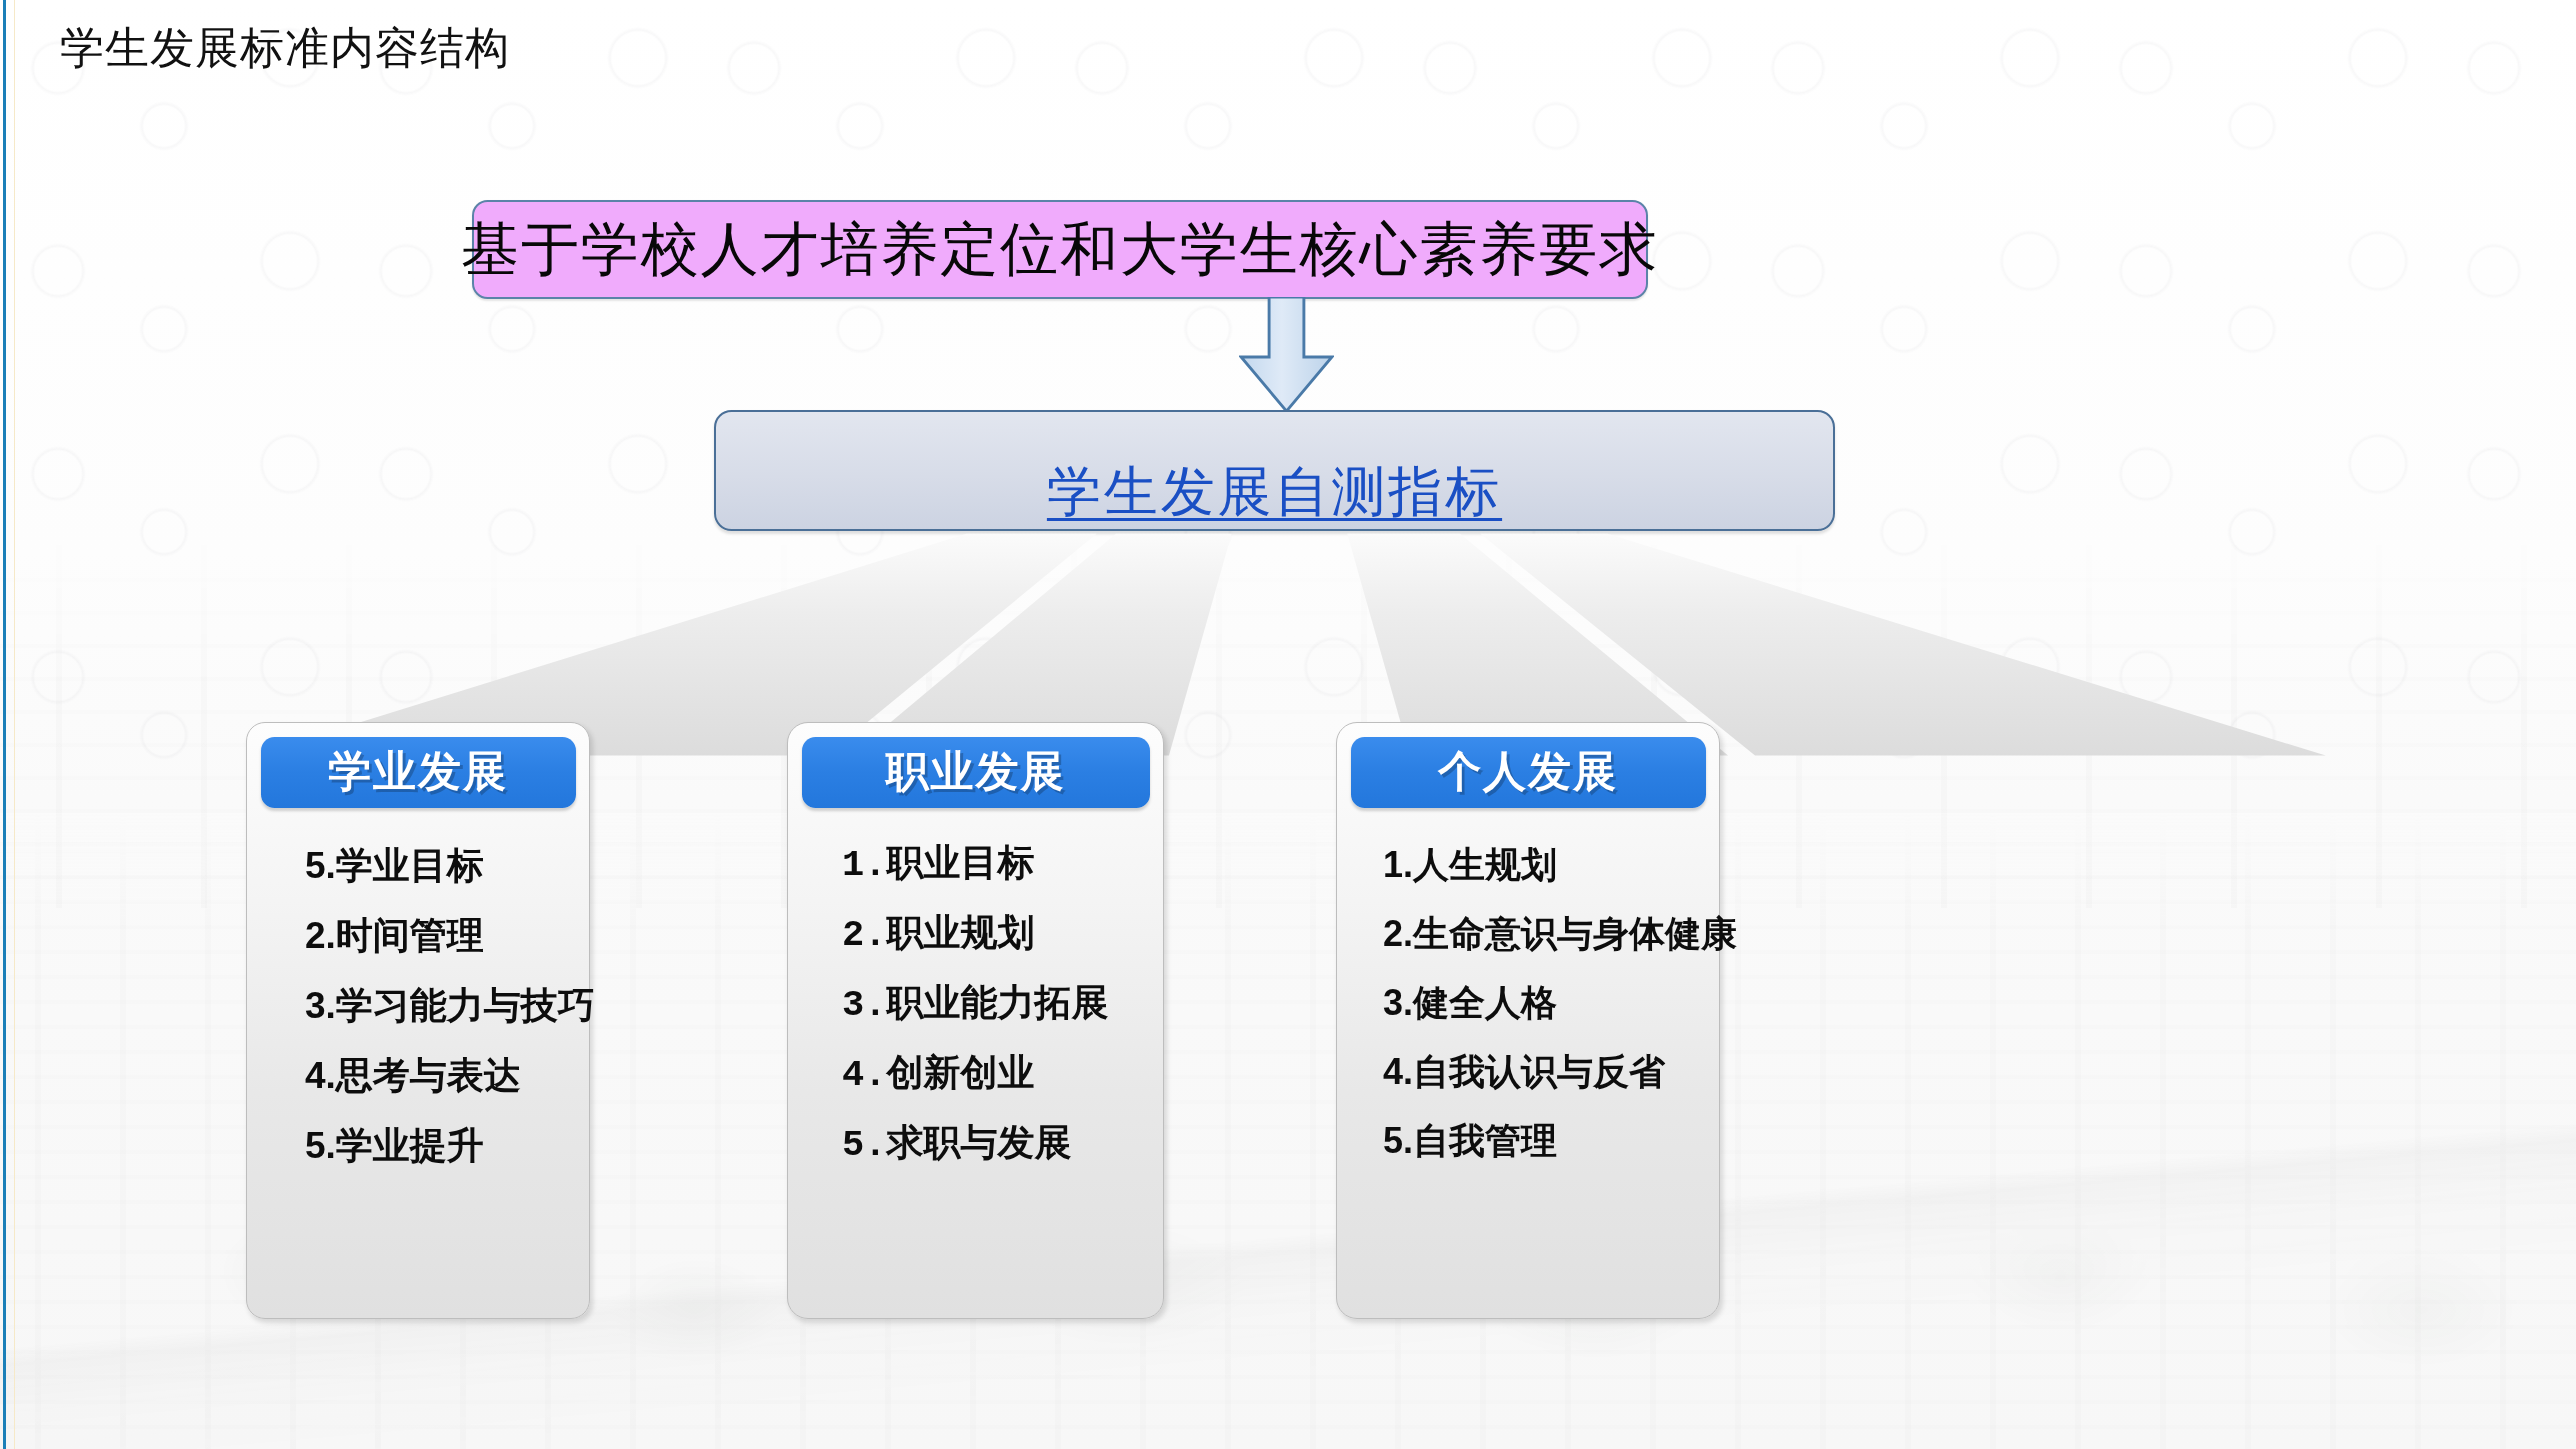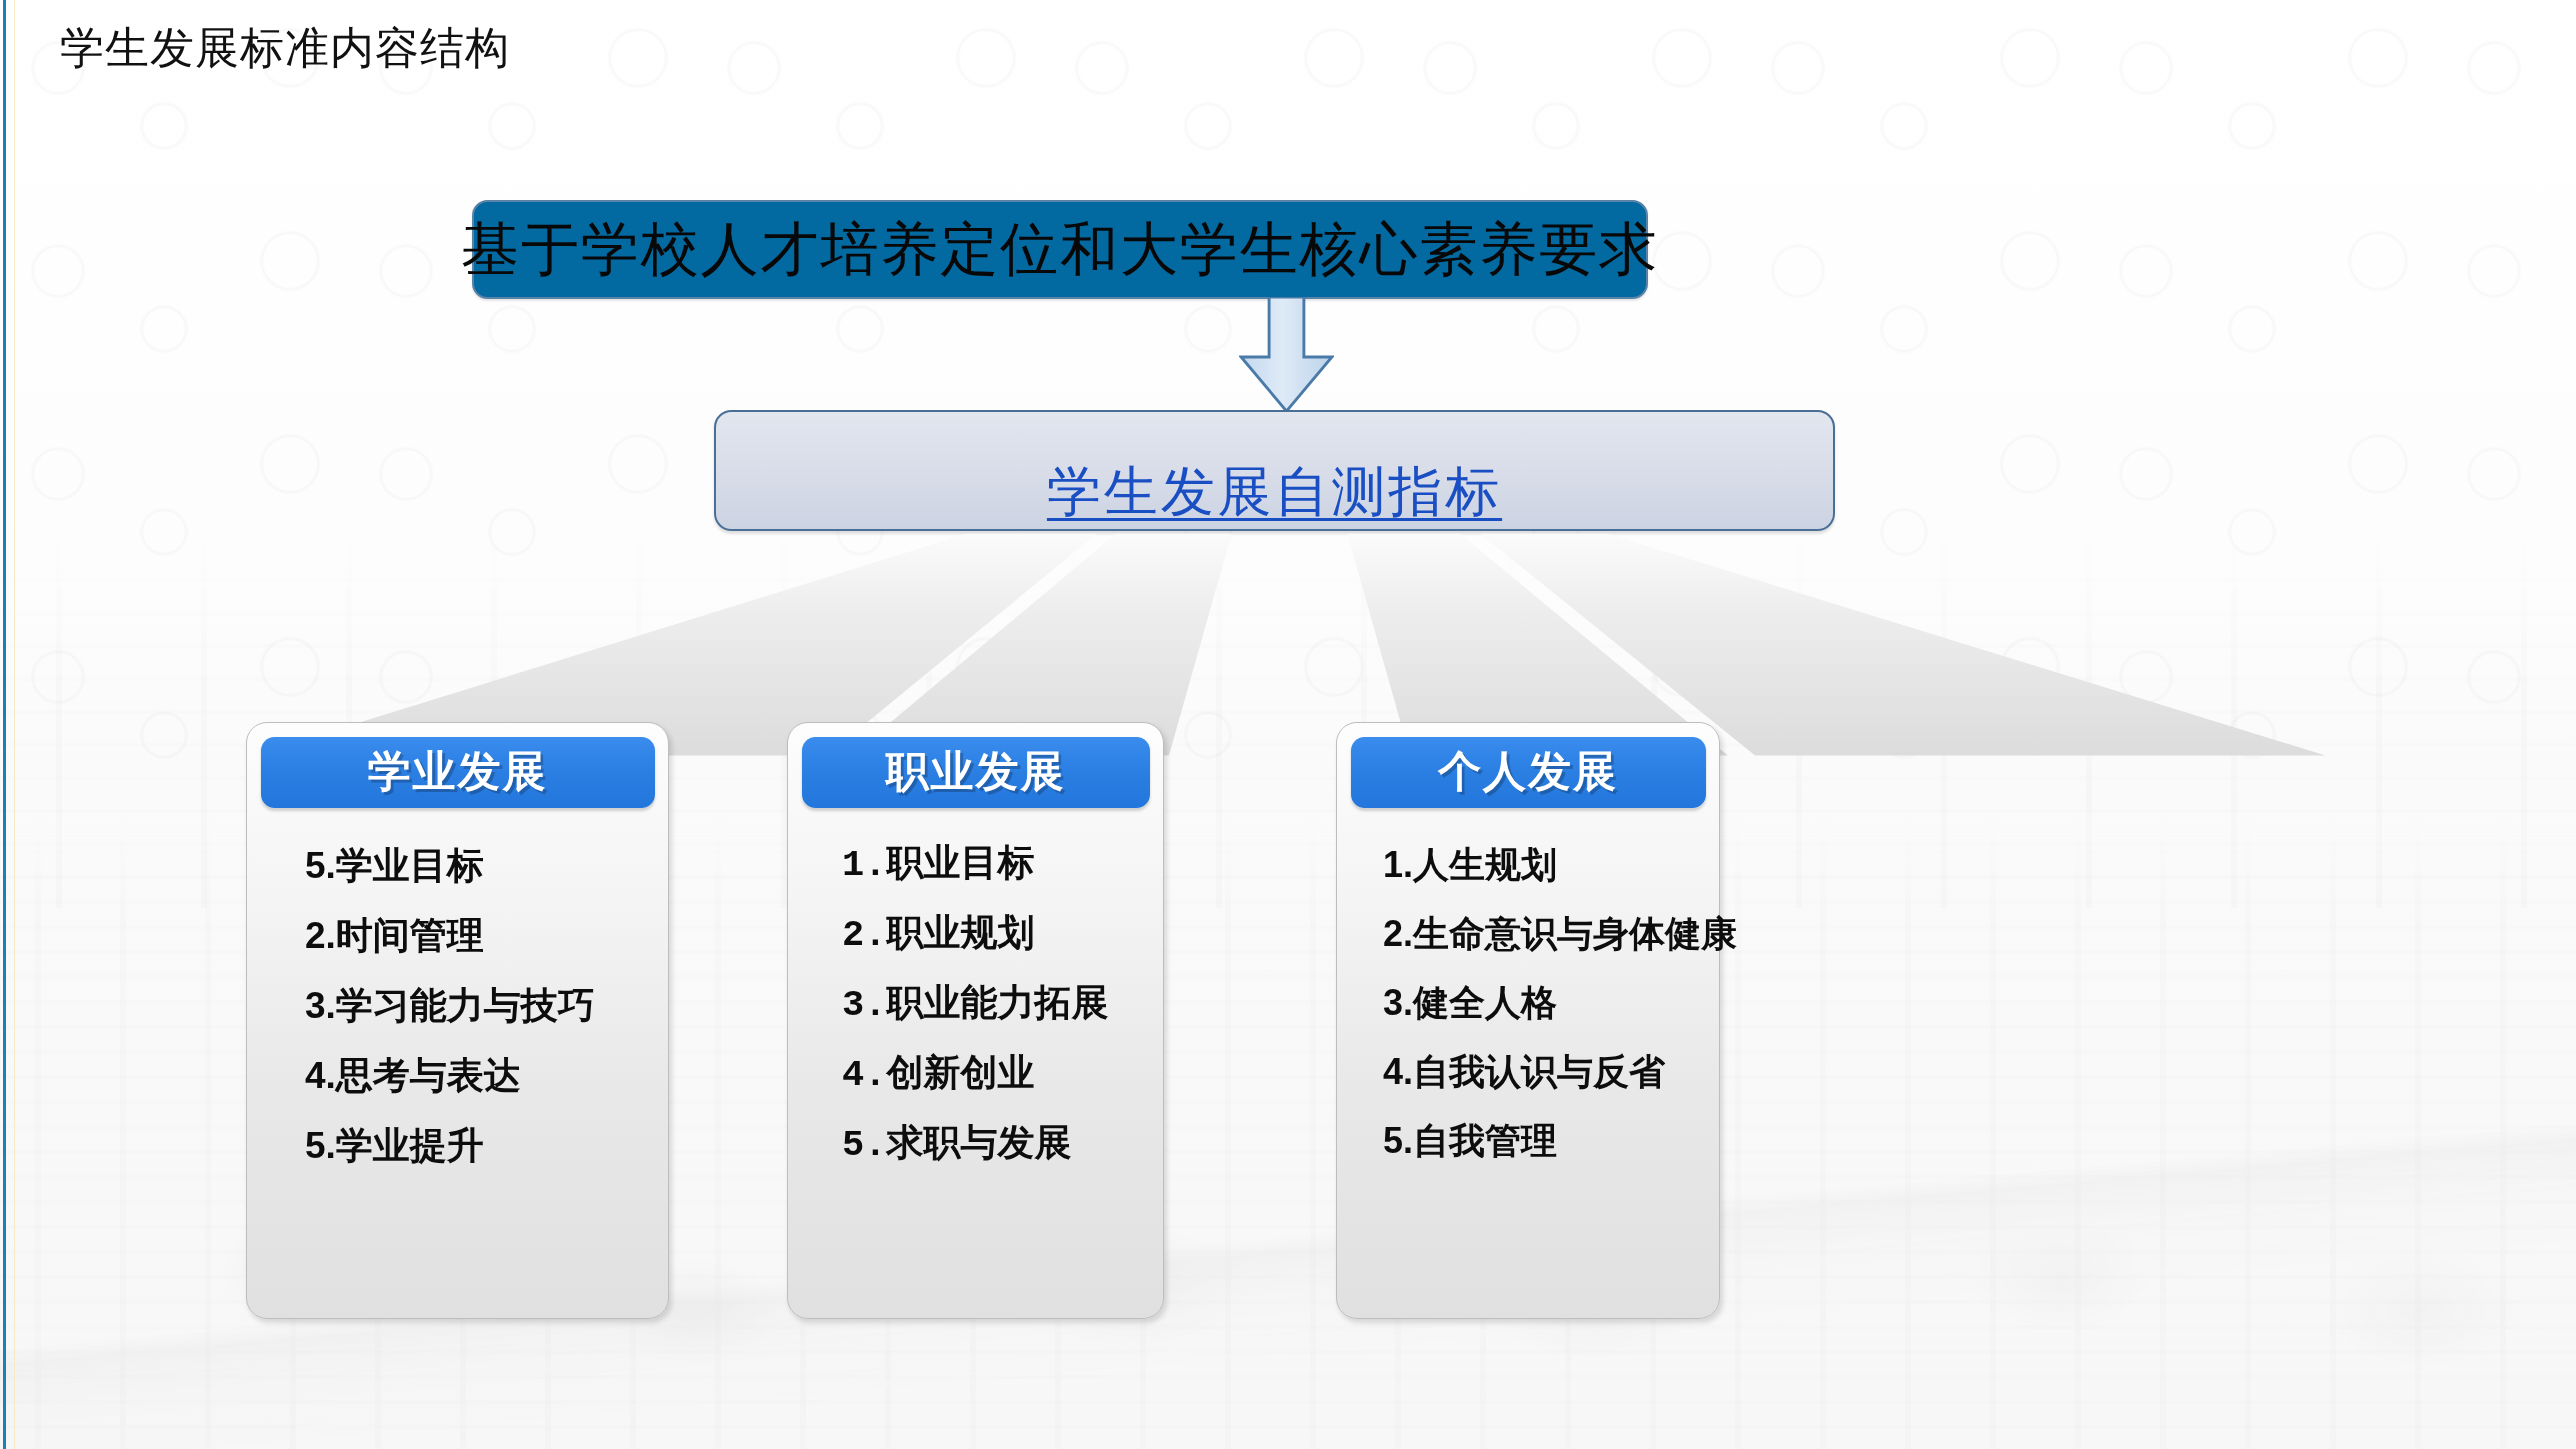--- a/index.html
+++ b/index.html
@@ -107,21 +107,21 @@
   }
 
   
   .yellow-banner {
     position: absolute;
     left: 472px;
     top: 200px;
     width: 1176px;
     height: 99px;
     box-sizing: border-box;
-    background: #0369a1;
+    background: #f0abfc;
     border: 2.9px solid #5b83a8;
     border-radius: 15.5px;
     display: flex;
     align-items: center;
     justify-content: center;
     box-shadow: 0 1.9px 1.9px rgba(0,0,0,0.10);
   }
   .yellow-banner .txt {
     font-family: "Liberation Serif", "DejaVu Serif", serif;
     font-size: 58px;
@@ -181,21 +181,21 @@
     position: absolute;
     top: 722px;
     width: 425px;
     height: 597px;
     box-sizing: border-box;
     background: linear-gradient(180deg, #fdfdfd 0%, #f4f4f4 30%, #e8e8e8 62%, #e0e0e0 100%);
     border: 1.9px solid #bdbdbd;
     border-radius: 21px;
     box-shadow: 2.9px 3.9px 4.8px rgba(0,0,0,0.13);
   }
-  .card.c1 { left: 246px;  width: 423px; }
+  .card.c1 { left: 246px;  width: 344px; border-radius: 19px; }
   .card.c2 { left: 787px;  width: 377px; font-family: Liberation Mono, monospace; }
   .card.c3 { left: 1336px; width: 384px; }
   .card.c4 { left: 1883px; width: 450px; }
 
   .card-header {
     position: absolute;
     left: 13.5px;
     right: 13.5px;
     top: 13.5px;
     height: 71px;

